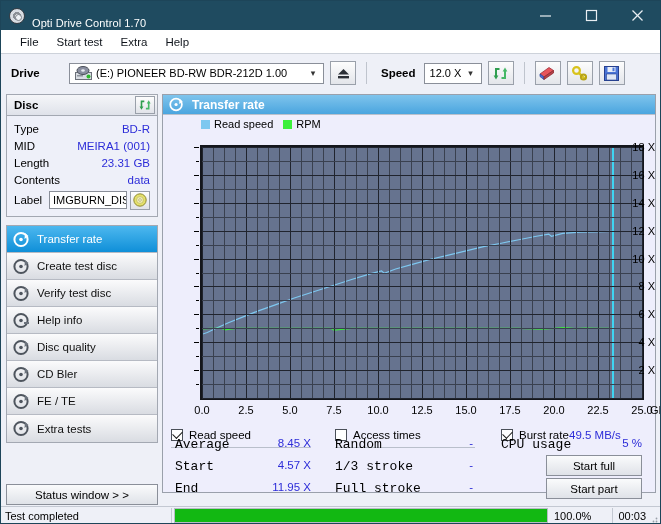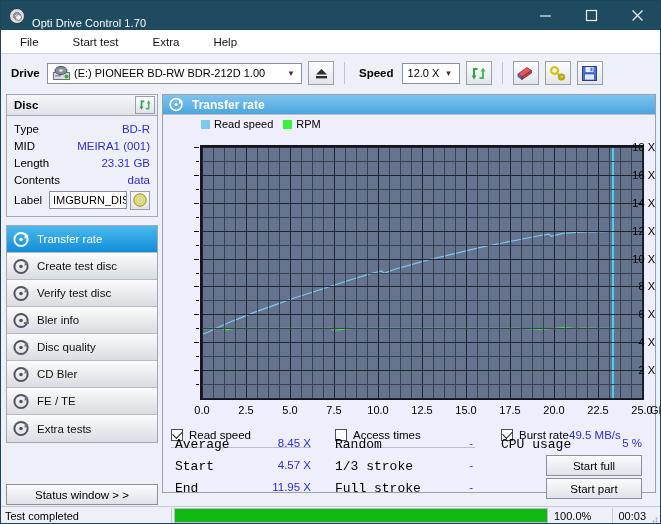--- a/index.html
+++ b/index.html
@@ -46,33 +46,33 @@
   .wbtn {
     width:46px; height:29px; display:flex; align-items:center; justify-content:center;
     color:#e9eef2;
   }
   .wbtn svg { display:block; }
 
   
   #menubar {
     position:absolute; left:0; top:29px; width:659px; height:24px;
     background:#ffffff; border-bottom:1px solid #cdd2da;
-    display:flex; align-items:center; padding-left:10px; gap:16px;
+    display:flex; align-items:center; padding-left:10px; gap:0px;
   }
   .menu-item {
     font-size:11.5px; color:#10151c; padding:3px 9px; white-space:nowrap;
   }
 
   
   #toolbar {
     position:absolute; left:0; top:53px; width:659px; height:38px;
     background:#eef0f7;
     display:flex; align-items:center;
   }
-  #drive-label { font-weight:bold; font-size:11.5px; color:#000; margin-left:10px; width:36px;}
+  #drive-label { font-weight:bold; font-size:11.5px; color:#000; margin-left:10px; width:58px;}
   .combo {
     height:21px; background:#fff; border:1px solid #8a8f99;
     display:flex; align-items:center; font-size:11px; color:#000;
     position:relative; padding:0 2px;
   }
   #drive-combo { width:255px; margin-left:0px; }
   .combo .chev {
     margin-left:auto; width:16px; text-align:center; color:#333; font-size:9px;
     flex:0 0 16px;
   }
@@ -386,21 +386,21 @@
         <span>Verify test disc</span>
       </div>
       <div class="nav">
         <span class="ico">
           <svg width="17" height="17" viewBox="0 0 17 17">
             <circle cx="8" cy="8.5" r="6.6" fill="none" stroke="#4e555e" stroke-width="2"></circle>
             <circle cx="8" cy="8.5" r="1.8" fill="#4e555e"></circle>
             <rect x="11" y="10" width="5" height="2" fill="#6b727c"></rect>
           </svg>
         </span>
-        <span>Bler info</span>
+        <span>Help info</span>
       </div>
       <div class="nav">
         <span class="ico">
           <svg width="17" height="17" viewBox="0 0 17 17">
             <circle cx="8" cy="8.5" r="6.6" fill="none" stroke="#4e555e" stroke-width="2"></circle>
             <circle cx="8" cy="8.5" r="1.8" fill="#4e555e"></circle>
             <path d="M12 2 L15.5 5 L11.5 8 Z" fill="#6b727c"></path>
           </svg>
         </span>
         <span>Disc quality</span>

